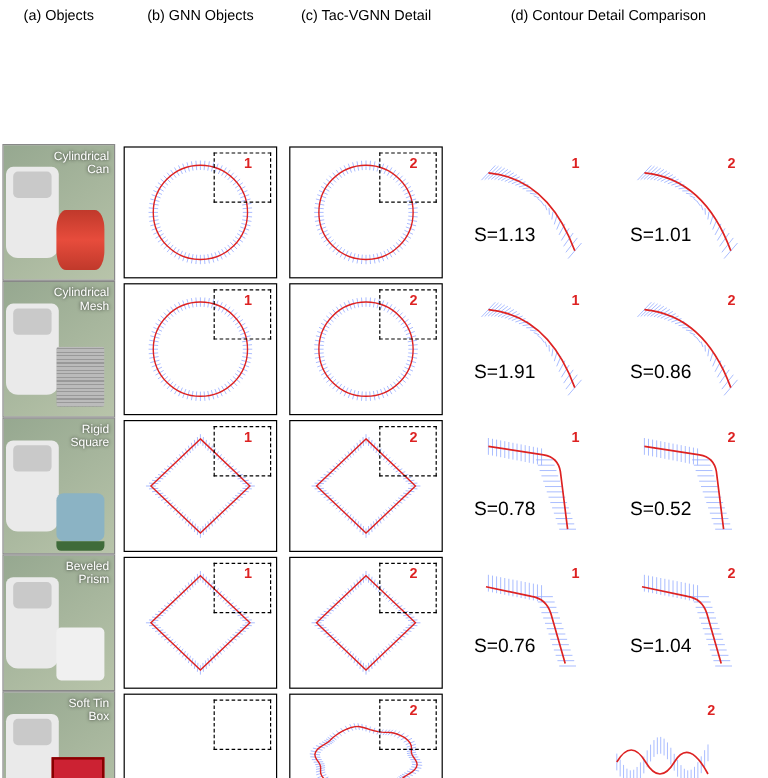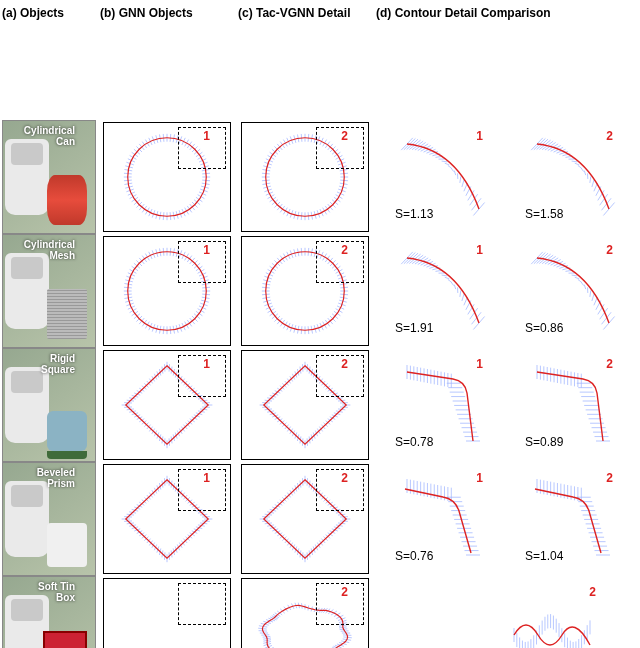--- a/index.html
+++ b/index.html
@@ -1,38 +1,38 @@
 <!DOCTYPE html>
 <html><head>
 <meta charset="utf-8">
 <style>
   body{margin:0;font-family:Arial,Helvetica,sans-serif;background:#fff;color:#000;width:640px}
   .grid{display:grid;grid-template-columns:98px 138px 138px 266px;grid-auto-rows:120px}
-  .hdr{font-weight:bold;font-size:12px;text-align:left;padding:6px 2px;height:28px;grid-row:auto}
+  .hdr{font-weight:normal;font-size:12px;text-align:center;padding:6px 2px;height:28px;grid-row:auto}
   .cell{position:relative;border:none;display:flex;align-items:center;justify-content:center}
   .photo{width:92px;height:112px;background:linear-gradient(145deg,#96a890,#b8c4aa);position:relative;border:1px solid #888;overflow:hidden}
-  .photo .lbl{position:absolute;top:4px;right:20px;color:#fff;font-size:10px;font-weight:bold;text-align:right;line-height:1.1;text-shadow:0 0 3px rgba(0,0,0,.8)}
+  .photo .lbl{position:absolute;top:4px;right:4px;color:#fff;font-size:10px;font-weight:normal;text-align:right;line-height:1.1;text-shadow:0 0 3px rgba(0,0,0,.8)}
   .robot{position:absolute;top:18px;left:2px;width:44px;height:76px;background:#eaeaea;border-radius:6px 6px 10px 10px}
   .robot::before{content:'';position:absolute;top:4px;left:6px;width:32px;height:22px;background:#c9c9c9;border-radius:4px}
   .obj{position:absolute;bottom:8px;right:8px;width:40px;height:50px}
   .can{background:linear-gradient(#c0392b,#e74c3c,#c0392b);border-radius:8px/16px}
   .mesh{background:repeating-linear-gradient(0deg,#999 0 1px,#bbb 1px 3px),repeating-linear-gradient(90deg,#999 0 1px,#bbb 1px 3px);border-radius:2px}
   .square{background:#8bb3c4;border-radius:6px;height:40px;bottom:10px}
   .square::after{content:'';position:absolute;top:100%;left:0;width:100%;height:8px;background:#3f6b3a;border-radius:0 0 4px 4px}
   .prism{background:#f0f0f0;border-radius:4px;height:44px}
   .tin{background:#c23;border:2px solid #800;height:46px}
   .plot{width:128px;height:110px;border:1px solid #000;position:relative;box-sizing:border-box;background:#fff}
   .plot::after{content:'';position:absolute;top:4px;right:4px;width:46px;height:40px;border:1px dashed #000}
   .plot .num{position:absolute;top:6px;right:20px;color:#d22;font-weight:bold;font-size:12px;z-index:2}
   .plot svg{position:absolute;inset:0;width:100%;height:100%}
   .detail{width:260px;height:112px;display:flex;align-items:center;justify-content:space-around;position:relative}
   .mini{width:110px;height:96px;position:relative}
   .mini svg{width:100%;height:100%}
   .mini .num{position:absolute;top:0;right:14px;color:#d22;font-weight:bold;font-size:12px}
-  .mini .s{position:absolute;bottom:4px;left:8px;font-size:12px}
+  .mini .s{position:absolute;bottom:19px;left:8px;font-size:16px}
   .failX{position:absolute;bottom:10px;left:36px;color:#d22;font-size:26px;font-weight:bold}
   .single{justify-content:flex-end;padding-right:30px}
 </style>
 </head>
 <body>
 
 <div class="grid">
   <div class="hdr">(a) Objects</div>
   <div class="hdr">(b) GNN Objects</div>
   <div class="hdr">(c) Tac-VGNN Detail</div>
@@ -271,21 +271,21 @@
               <line x1="73.7997599451303" y1="47.45696159122084" x2="72.86690672153635" y2="53.87362825788751"></line>
               <line x1="77.10617283950617" y1="50.64598765432099" x2="74.89382716049383" y2="57.995987654320984"></line>
               <line x1="80.44379286694101" y1="54.01334019204389" x2="76.8895404663923" y2="62.29667352537722"></line>
               <line x1="83.81262002743485" y1="57.55901920438957" x2="78.85404663923184" y2="66.77568587105624"></line>
               <line x1="87.21265432098765" y1="61.28302469135802" x2="80.78734567901235" y2="71.43302469135803"></line>
               <line x1="90.64389574759946" y1="65.18535665294924" x2="82.68943758573388" y2="76.26868998628258"></line>
               <line x1="94.10634430727022" y1="69.26601508916323" x2="84.56032235939644" y2="81.28268175582988"></line>
               <line x1="97.6" y1="73.525" x2="86.4" y2="86.475"></line>
             </g>
     <path d="M20 15 Q70 20 92 80" fill="none" stroke="#d22" stroke-width="1.4"></path>
-  </svg><span class="s">S=1.58</span></div>
+  </svg><span class="s">S=1.01</span></div>
     </div>
     </div>
     <div class="cell">
       <div class="photo">
         <div class="robot"></div>
         <div class="obj mesh"></div>
         <div class="lbl">Cylindrical<br>Mesh</div>
       </div>
     </div>
     <div class="cell">
@@ -753,21 +753,21 @@
               <line x1="68.62962962962963" y1="52.888888888888886" x2="82.62962962962963" y2="52.888888888888886"></line>
               <line x1="70.11111111111111" y1="57.333333333333336" x2="84.11111111111111" y2="57.333333333333336"></line>
               <line x1="71.5925925925926" y1="61.77777777777777" x2="85.5925925925926" y2="61.77777777777777"></line>
               <line x1="73.07407407407408" y1="66.22222222222223" x2="87.07407407407408" y2="66.22222222222223"></line>
               <line x1="74.55555555555556" y1="70.66666666666666" x2="88.55555555555556" y2="70.66666666666666"></line>
               <line x1="76.03703703703704" y1="75.11111111111111" x2="90.03703703703704" y2="75.11111111111111"></line>
               <line x1="77.51851851851852" y1="79.55555555555554" x2="91.51851851851852" y2="79.55555555555554"></line>
               <line x1="79" y1="84" x2="93" y2="84"></line>
             </g>
     <path d="M20 15 L66 22 Q78 24 80 36 L86 84" fill="none" stroke="#d22" stroke-width="1.4"></path>
-  </svg><span class="s">S=0.89</span></div>
+  </svg><span class="s">S=0.52</span></div>
     </div>
     </div>
     <div class="cell">
       <div class="photo">
         <div class="robot"></div>
         <div class="obj prism"></div>
         <div class="lbl">Beveled<br>Prism</div>
       </div>
     </div>
     <div class="cell">

